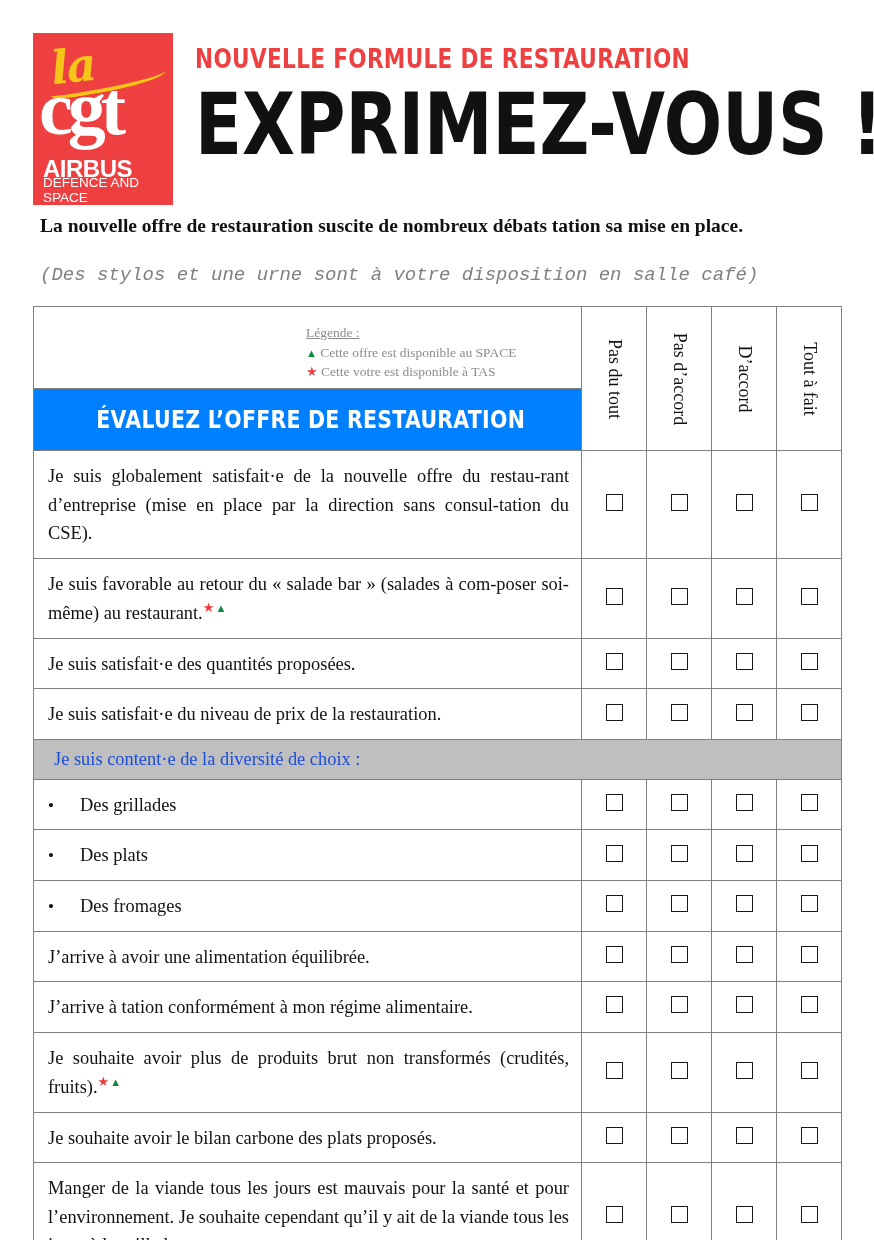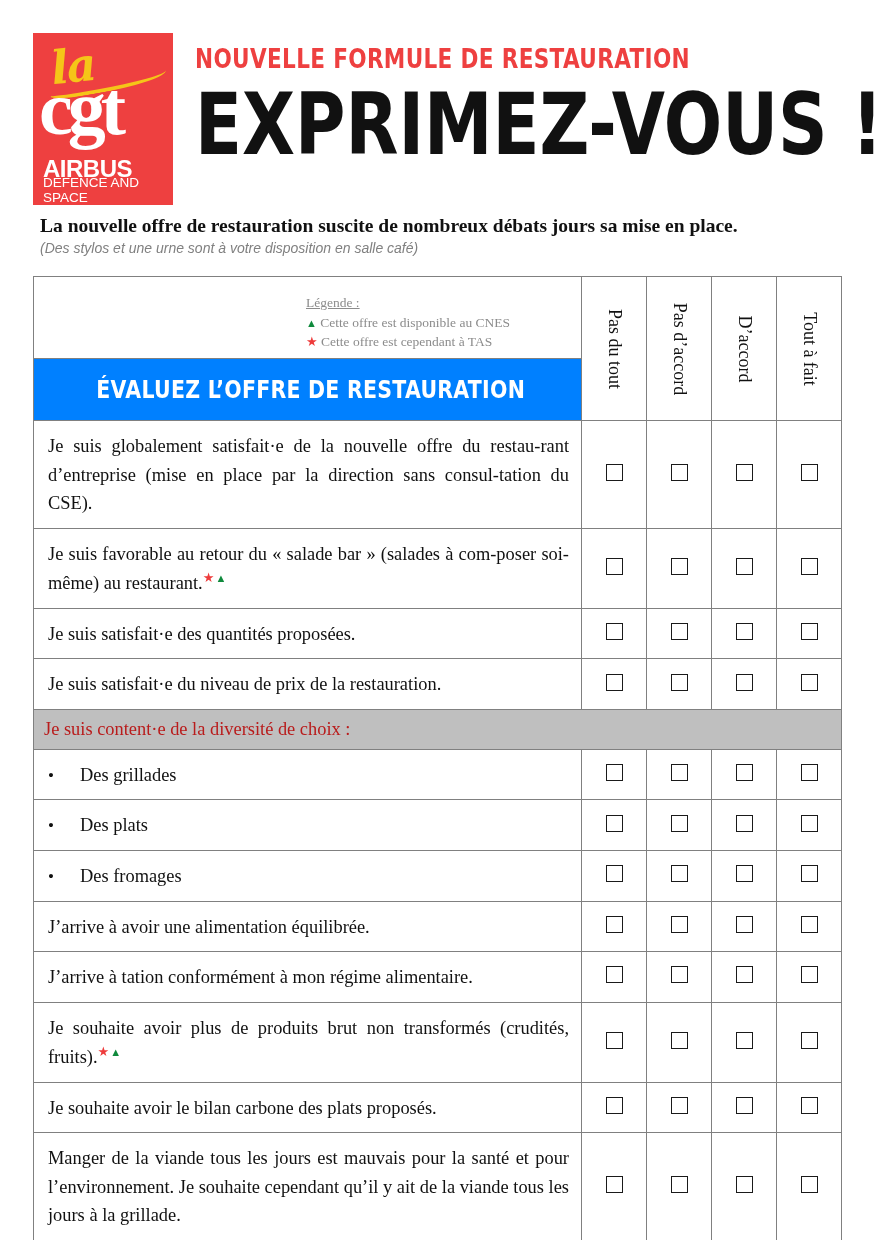--- a/index.html
+++ b/index.html
@@ -106,25 +106,25 @@
     padding: 0 33px 0 40px;
   }
   .intro-bold {
     font-family: "Liberation Serif", serif;
     font-weight: bold;
     font-size: 19.5px;
     line-height: 1.45;
     color: #111111;
   }
   .intro-italic {
-    font-family: Liberation Sans, sans-serif;
+    font-family: Liberation Mono, monospace;
     font-style: italic;
-    font-size: 14px;
+    font-size: 19px;
     color: #808080;
-    margin-top: 0;
+    margin-top: 24px;
   }
 
   
   .survey-wrap { padding: 20px 33px 0 33px; }
   table.survey {
     border-collapse: collapse;
     width: 808px;
     table-layout: fixed;
   }
   table.survey td {
@@ -197,24 +197,24 @@
     text-align: justify;
     text-justify: inter-word;
     hyphens: manual;
     color: #111111;
   }
   td.q.nojust { text-align: left; }
   td.q sup.mk { font-size: 11px; vertical-align: super; letter-spacing: 1px; }
 
   td.group {
     background: #bfbfbf;
-    padding: 9px 12px 9px 10px;
+    padding: 9px 12px 9px 20px;
     font-family: "Liberation Serif", serif;
     font-size: 18.4px;
-    color: #b91c1c;
+    color: #1d4ed8;
     margin-left: 24px;
   }
 
   .bullet-row { display: flex; align-items: baseline; }
   .bullet-dot { width: 32px; flex: 0 0 auto; font-size: 17px; line-height: 1; }
   .bullet-label { font-size: 18.4px; }
 
   
   td.opt { text-align: center; padding: 0; }
   .chk {
@@ -239,46 +239,46 @@
       <div class="logo-airbus">AIRBUS</div>
       <div class="logo-das">DEFENCE AND SPACE</div>
     </div>
     <div class="titles">
       <div class="kicker">NOUVELLE FORMULE DE RESTAURATION</div>
       <div class="bigtitle">EXPRIMEZ-VOUS !</div>
     </div>
   </div>
 
   <div class="intro">
-    <div class="intro-bold">La nouvelle offre de restauration suscite de nombreux débats jours sa mise en place.</div>
+    <div class="intro-bold">La nouvelle offre de restauration suscite de nombreux débats tation sa mise en place.</div>
     <div class="intro-italic">(Des stylos et une urne sont à votre disposition en salle café)</div>
   </div>
 
   <div class="survey-wrap">
     <table class="survey">
       <colgroup>
         <col class="c-q">
           <col class="c-o">
           <col class="c-o">
           <col class="c-o">
           <col class="c-o">
       </colgroup>
       <tbody>
 
         <tr>
           <td class="legend-cell">
             <div class="legend-inner">
               <div class="legend-title">Légende :</div>
               <div>
                 <span class="tri">▲</span>
-                <span>Cette offre est disponible au CNES</span>
+                <span>Cette offre est disponible au SPACE</span>
               </div>
               <div>
                 <span class="star">★</span>
-                <span>Cette offre est cependant à TAS</span>
+                <span>Cette votre est disponible à TAS</span>
               </div>
             </div>
           </td>
           <td class="vhead" rowspan="2">
             <div class="vtext">Pas du tout</div>
           </td>
           <td class="vhead" rowspan="2">
             <div class="vtext">Pas d’accord</div>
           </td>
           <td class="vhead" rowspan="2">

